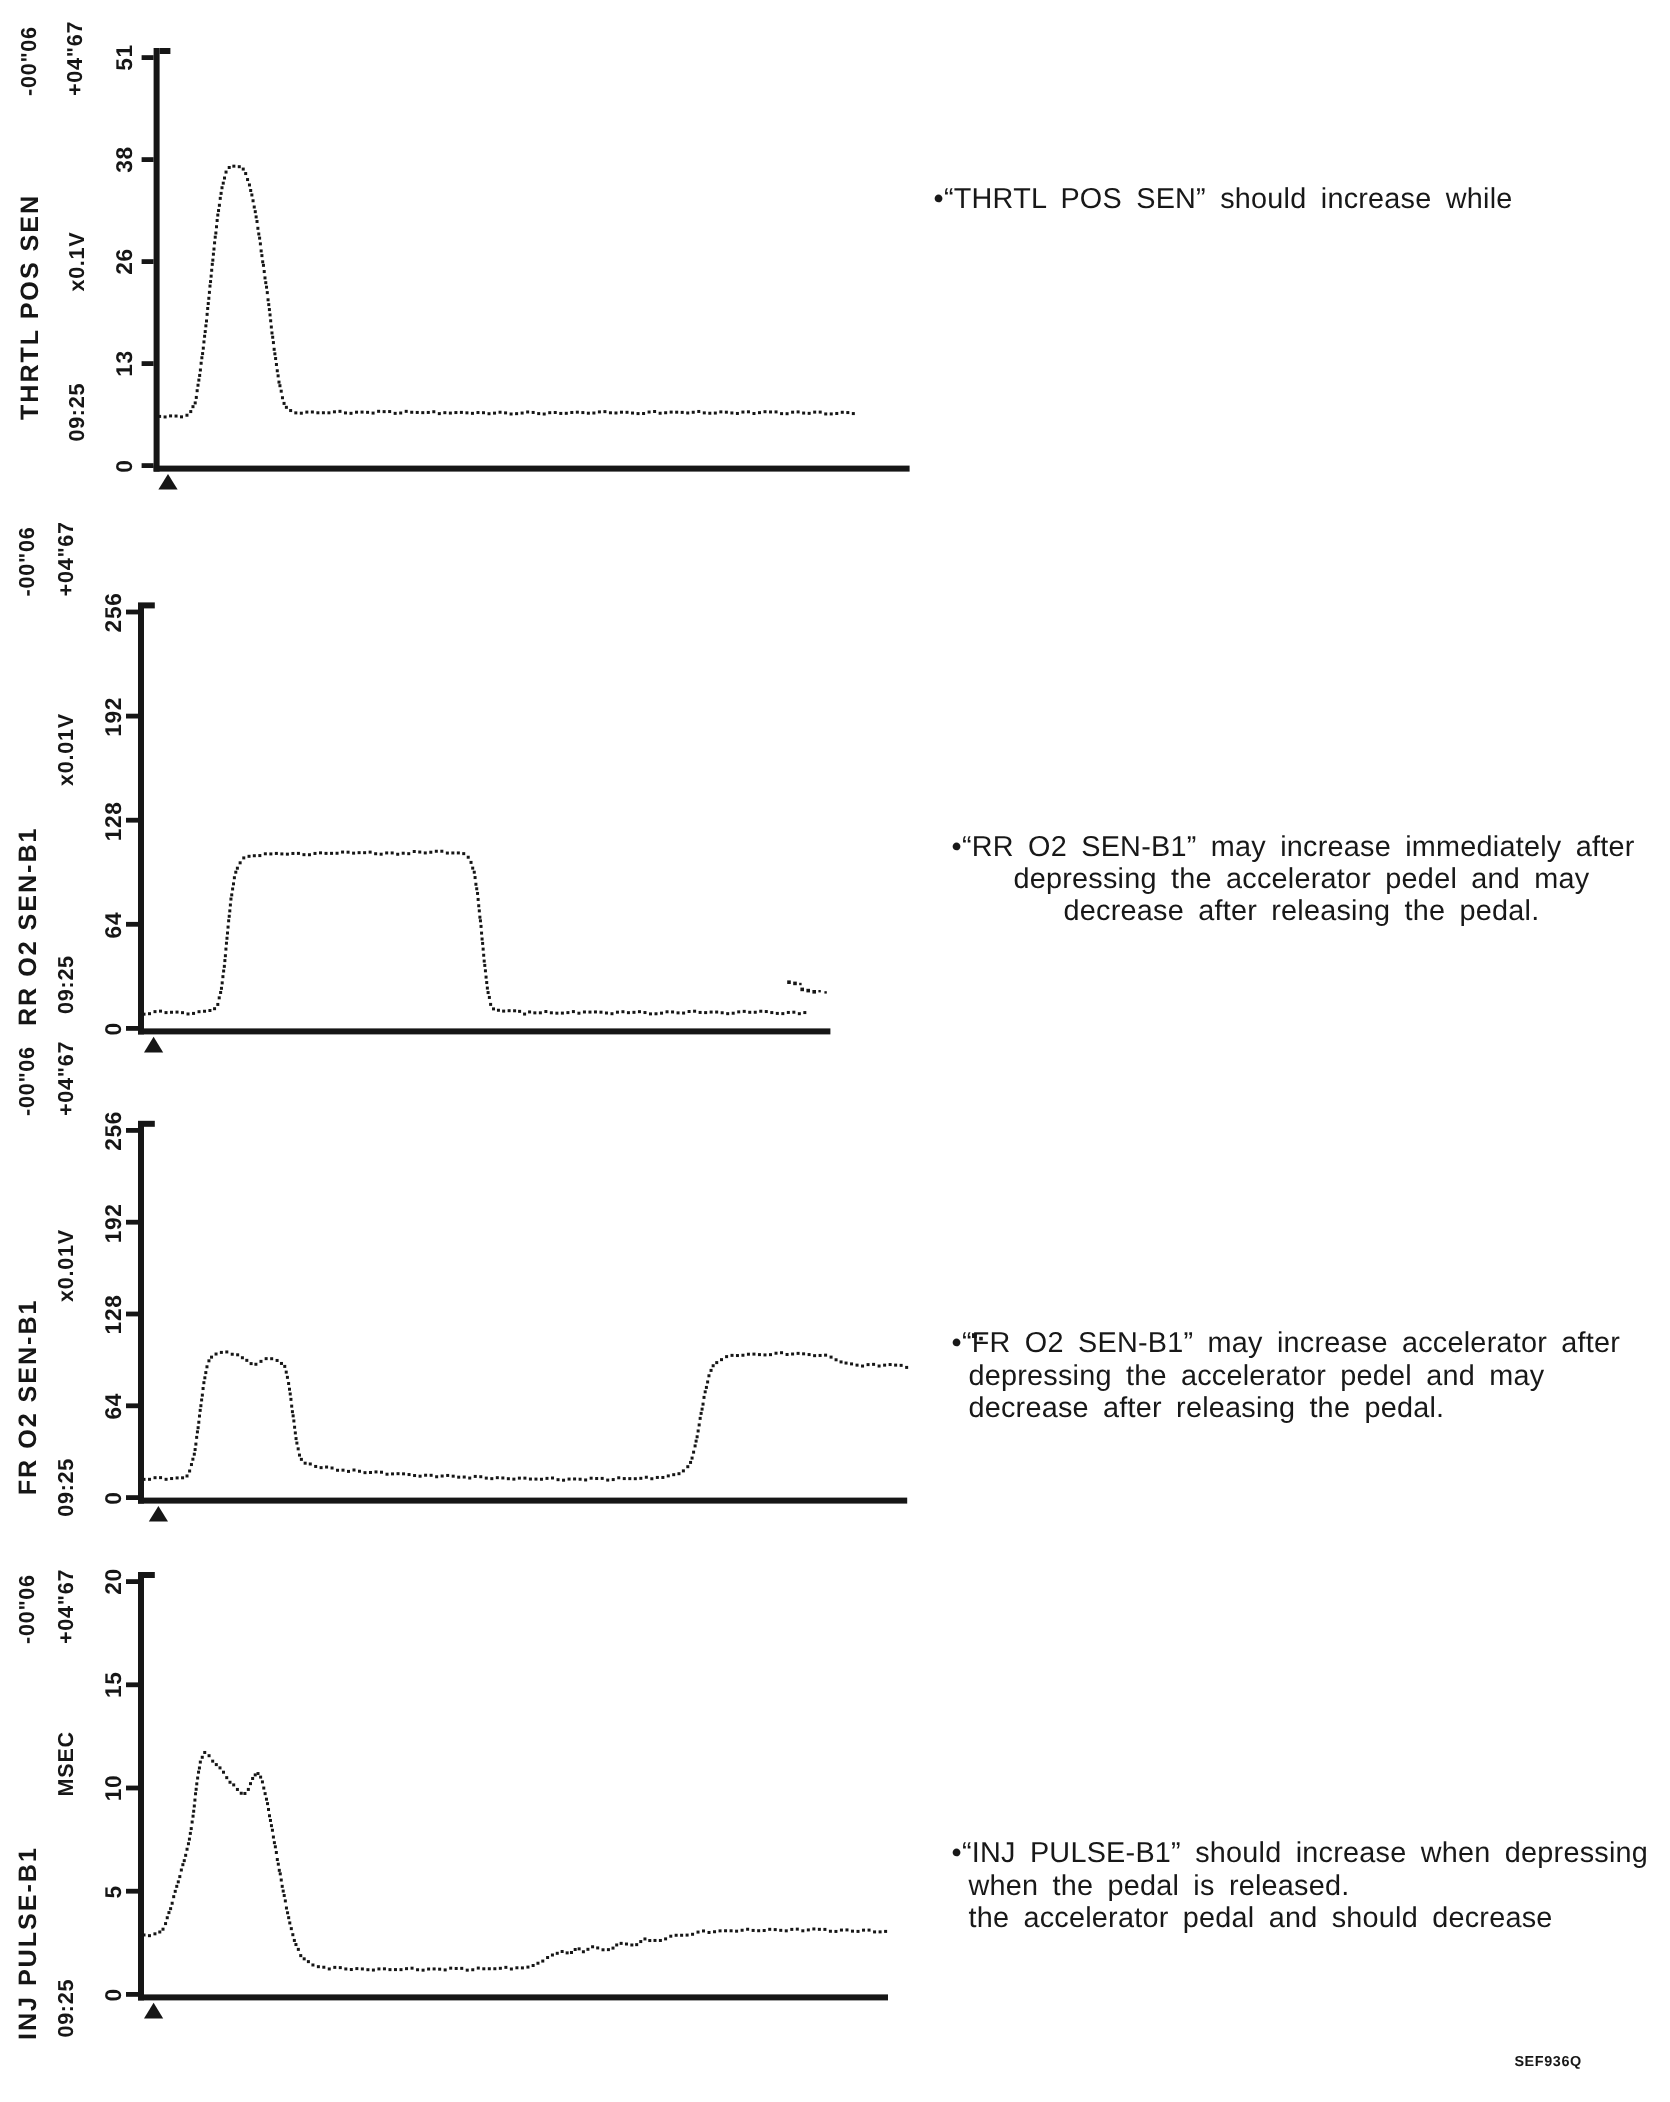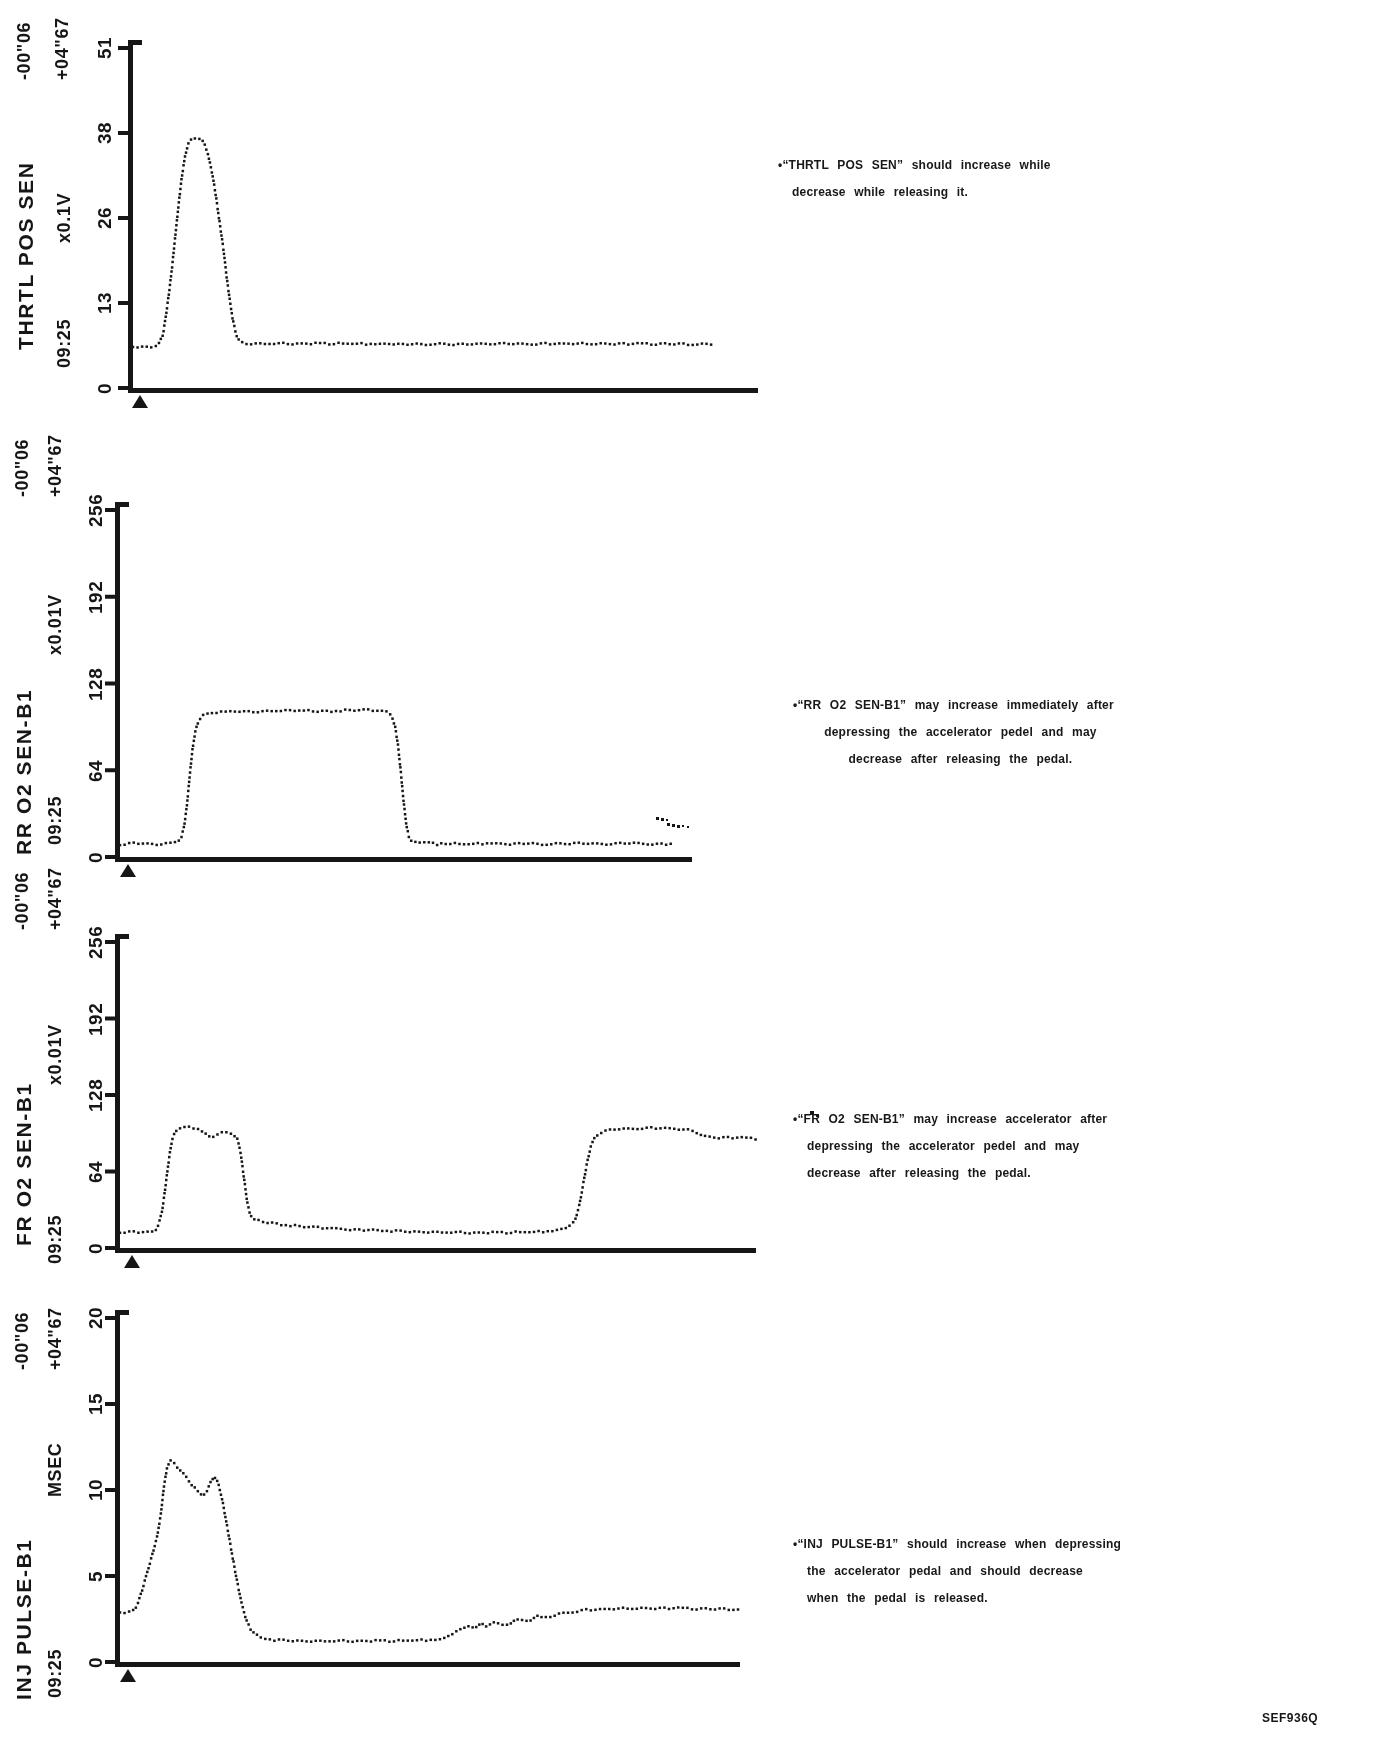--- a/index.html
+++ b/index.html
@@ -11,21 +11,21 @@
   #plots{position:absolute;left:0;top:0;}
   .vl{
     position:absolute;white-space:nowrap;line-height:1;
     transform-origin:0 0;transform:rotate(-90deg);
     font-weight:700;color:#161616;
   }
   .vl.name{font-size:21px;letter-spacing:1.6px;}
   .vl.sub{font-size:18px;letter-spacing:0.6px;}
   .vl.tick{font-size:19px;letter-spacing:0.5px;}
   .ann{
-    position:absolute;font-size:12px;font-weight:700;line-height:27px;
+    position:absolute;font-size:24px;font-weight:400;line-height:27px;
     letter-spacing:0.2px;word-spacing:5px;color:#181818;
   }
   .ann .cont{padding-left:14px;}
   #figcode{
     position:absolute;left:1262px;top:1711px;
     font-size:12px;font-weight:700;letter-spacing:0.5px;color:#161616;
   }
 </style>
 </head>
 <body>
@@ -919,35 +919,34 @@
       <div class="vl tick" style="left: 86px; top: 1667.7px;">0</div>
       <div class="vl name" style="left: 13px; top: 1700px;">INJ PULSE-B1</div>
       <div class="vl sub" style="left: 46px; top: 1497px;">MSEC</div>
       <div class="vl sub" style="left: 46px; top: 1698px;">09:25</div>
       <div class="vl sub" style="left: 13px; top: 1370px;">-00"06</div>
       <div class="vl sub" style="left: 46px; top: 1370px;">+04"67</div>
     </div>
 
   <div class="ann" style="left:778px;top:152px;">
     <div class="ann-line">•“THRTL POS SEN” should increase while</div>
-    <div class="ann-line cont">decrease while releasing it.</div>
   </div>
 
   <div class="ann" style="left:793px;top:692px;text-align:center;">
     <div class="ann-line">•“RR O2 SEN-B1” may increase immediately after</div>
     <div class="ann-line cont">depressing the accelerator pedel and may</div>
     <div class="ann-line cont">decrease after releasing the pedal.</div>
   </div>
 
   <div class="ann" style="left:793px;top:1106px;">
     <div class="ann-line">•“FR O2 SEN-B1” may increase accelerator after</div>
     <div class="ann-line cont">depressing the accelerator pedel and may</div>
     <div class="ann-line cont">decrease after releasing the pedal.</div>
   </div>
 
   <div class="ann" style="left:793px;top:1531px;">
     <div class="ann-line">•“INJ PULSE-B1” should increase when depressing</div>
+    <div class="ann-line cont">when the pedal is released.</div>
     <div class="ann-line cont">the accelerator pedal and should decrease</div>
-    <div class="ann-line cont">when the pedal is released.</div>
   </div>
 
   <div id="figcode">SEF936Q</div>
 </div>
 
 </body></html>

